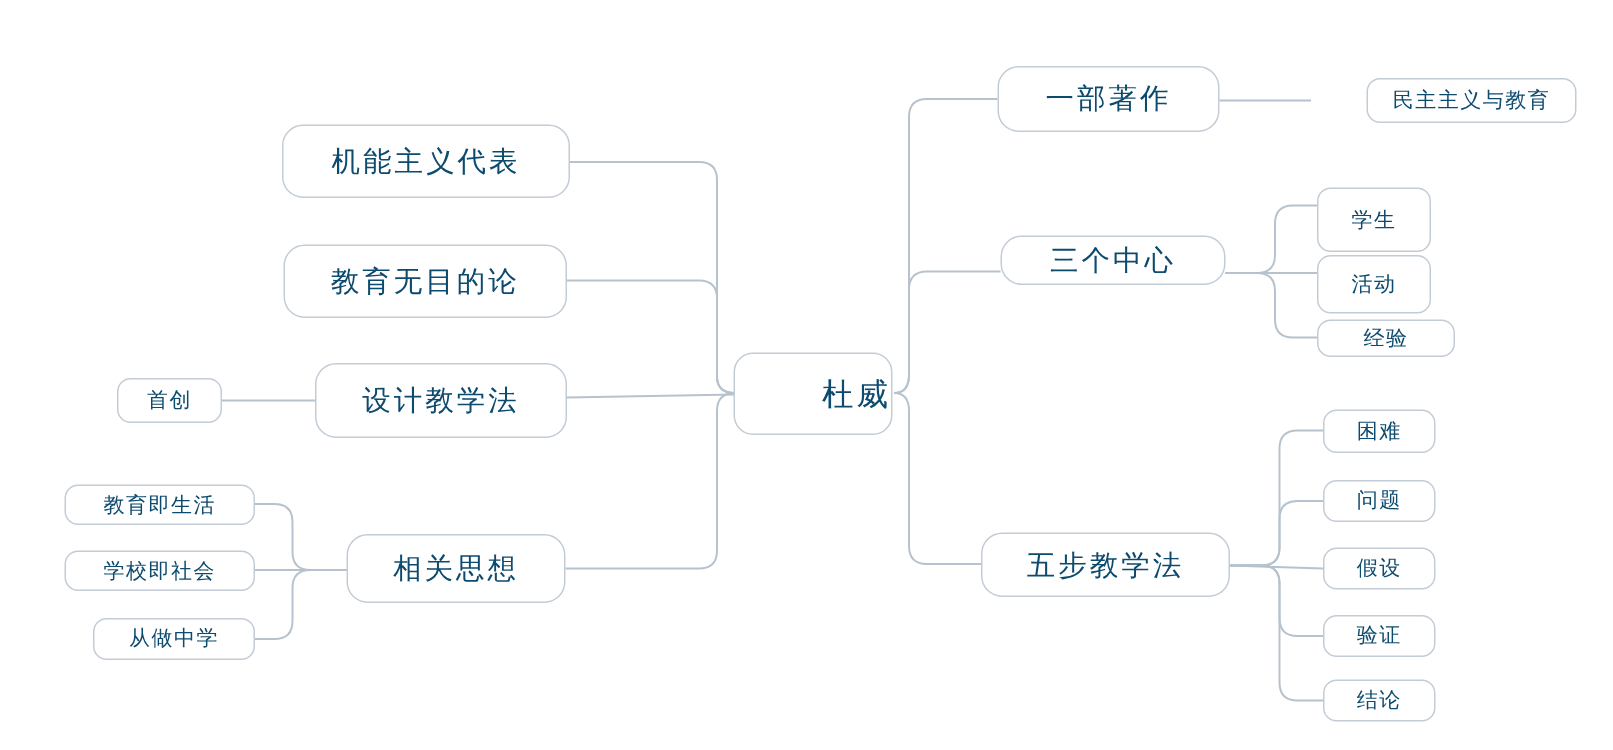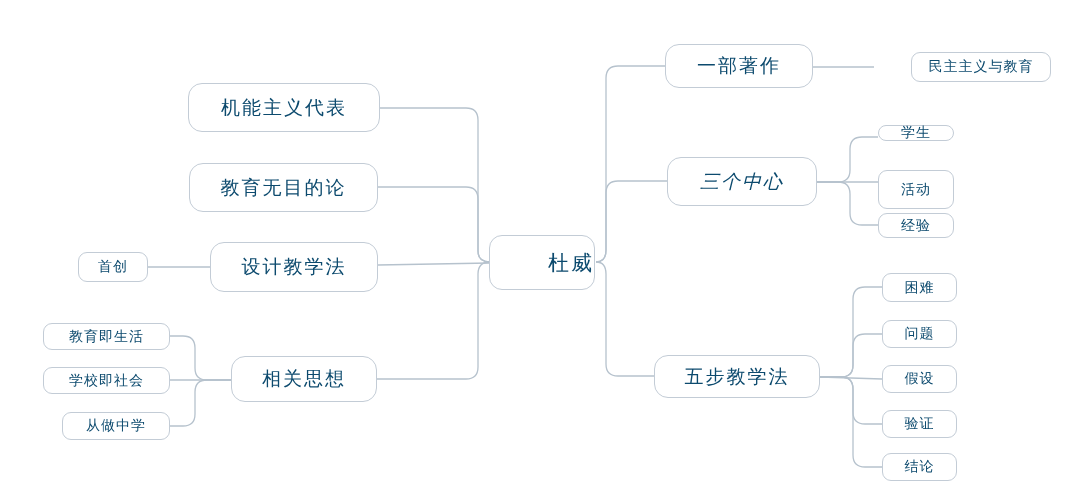--- a/index.html
+++ b/index.html
@@ -30,24 +30,24 @@
   .p-l1   {left:188px;top:83px; width:192px;height:49px;}
   .p-l2   {left:189px;top:163px;width:189px;height:49px;}
   .p-l3   {left:210px;top:242px;width:168px;height:50px;}
   .p-l3c1 {left:78px; top:252px;width:70px; height:30px;}
   .p-l4   {left:231px;top:356px;width:146px;height:46px;}
   .p-l4c1 {left:43px; top:323px;width:127px;height:27px;}
   .p-l4c2 {left:43px; top:367px;width:127px;height:27px;}
   .p-l4c3 {left:62px; top:412px;width:108px;height:28px;}
   .p-r1   {left:665px;top:44px; width:148px;height:44px;}
   .p-r1c1 {left:874px;top:52px; width:140px;height:30px;margin-left:37px;}
-  .p-r2   {left:667px;top:157px;width:150px;height:49px;font-style:italic;}
-  .p-r2c1 {left:878px;top:125px;width:76px;height:16px;}
+  .p-r2   {left:667px;top:157px;width:150px;height:33px;}
+  .p-r2c1 {left:878px;top:125px;width:76px;height:43px;}
   .p-r2c2 {left:878px;top:170px;width:76px;height:39px;}
-  .p-r2c3 {left:878px;top:213px;width:76px;height:25px;align-items:center;}
+  .p-r2c3 {left:878px;top:213px;width:92px;height:25px;align-items:center;}
   .p-r3   {left:654px;top:355px;width:166px;height:43px;}
   .p-r3c1 {left:882px;top:273px;width:75px;height:29px;}
   .p-r3c2 {left:882px;top:320px;width:75px;height:28px;}
   .p-r3c3 {left:882px;top:365px;width:75px;height:28px;}
   .p-r3c4 {left:882px;top:410px;width:75px;height:28px;}
   .p-r3c5 {left:882px;top:453px;width:75px;height:28px;}
 </style>
 </head>
 <body>
 

